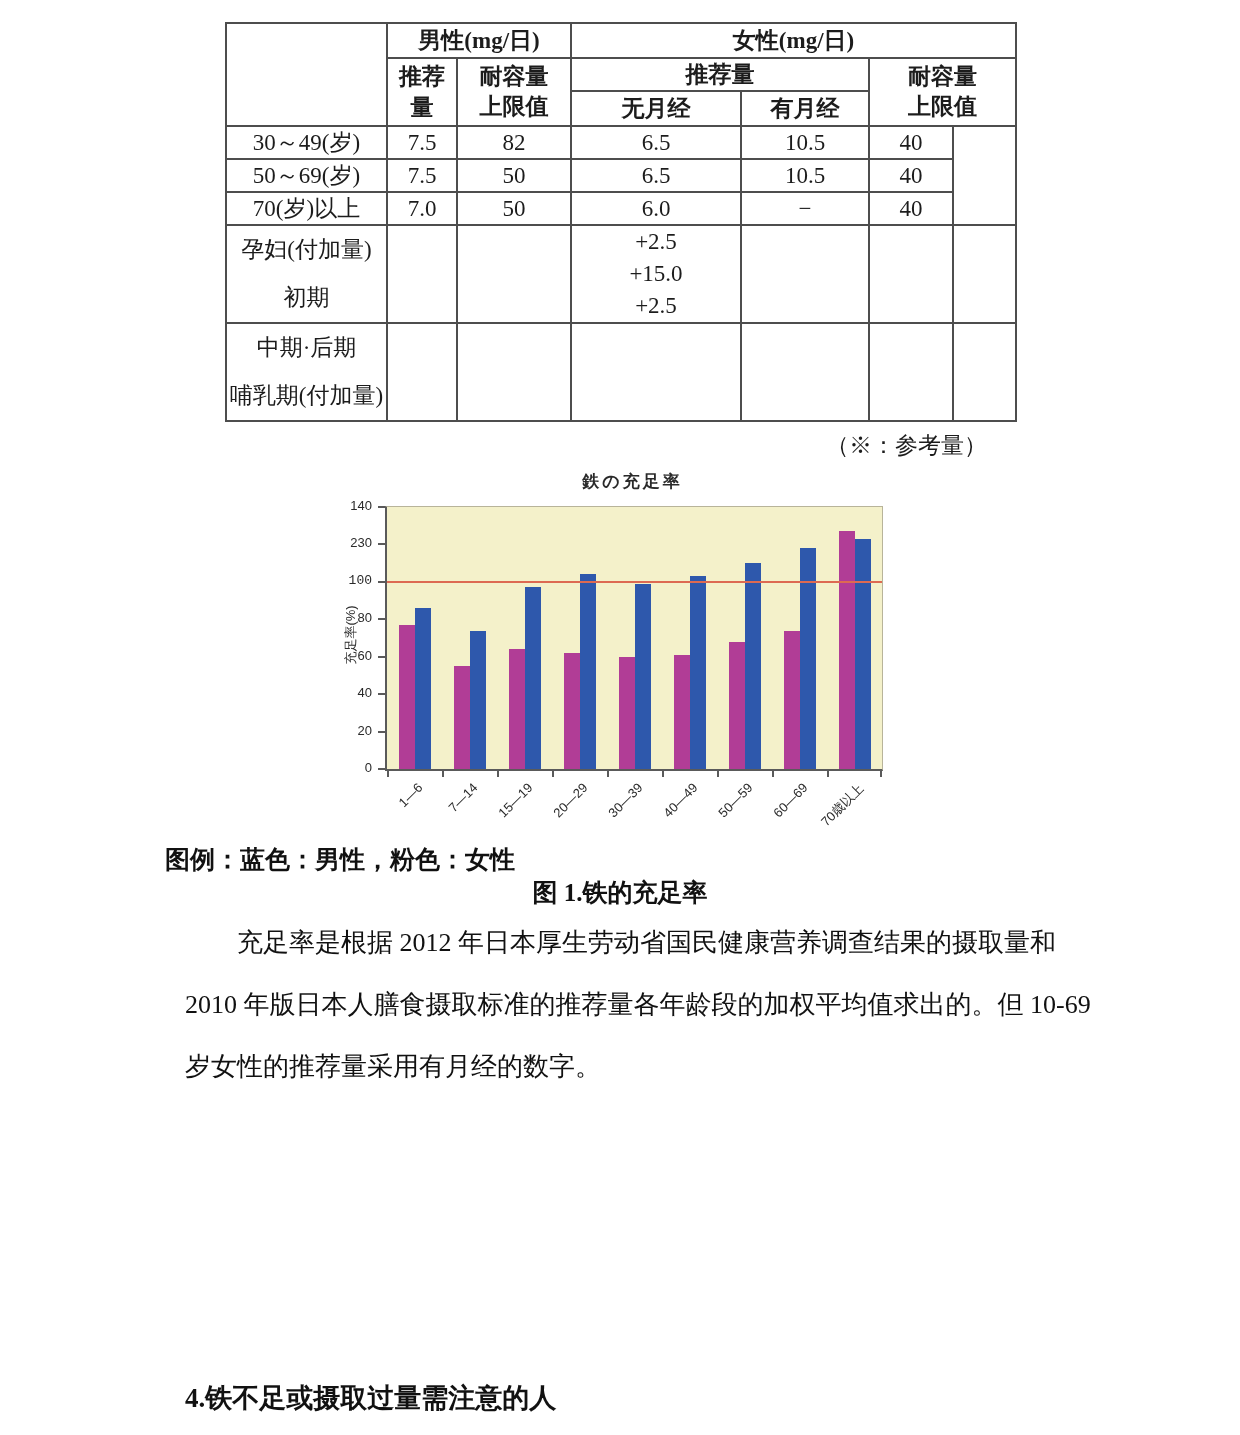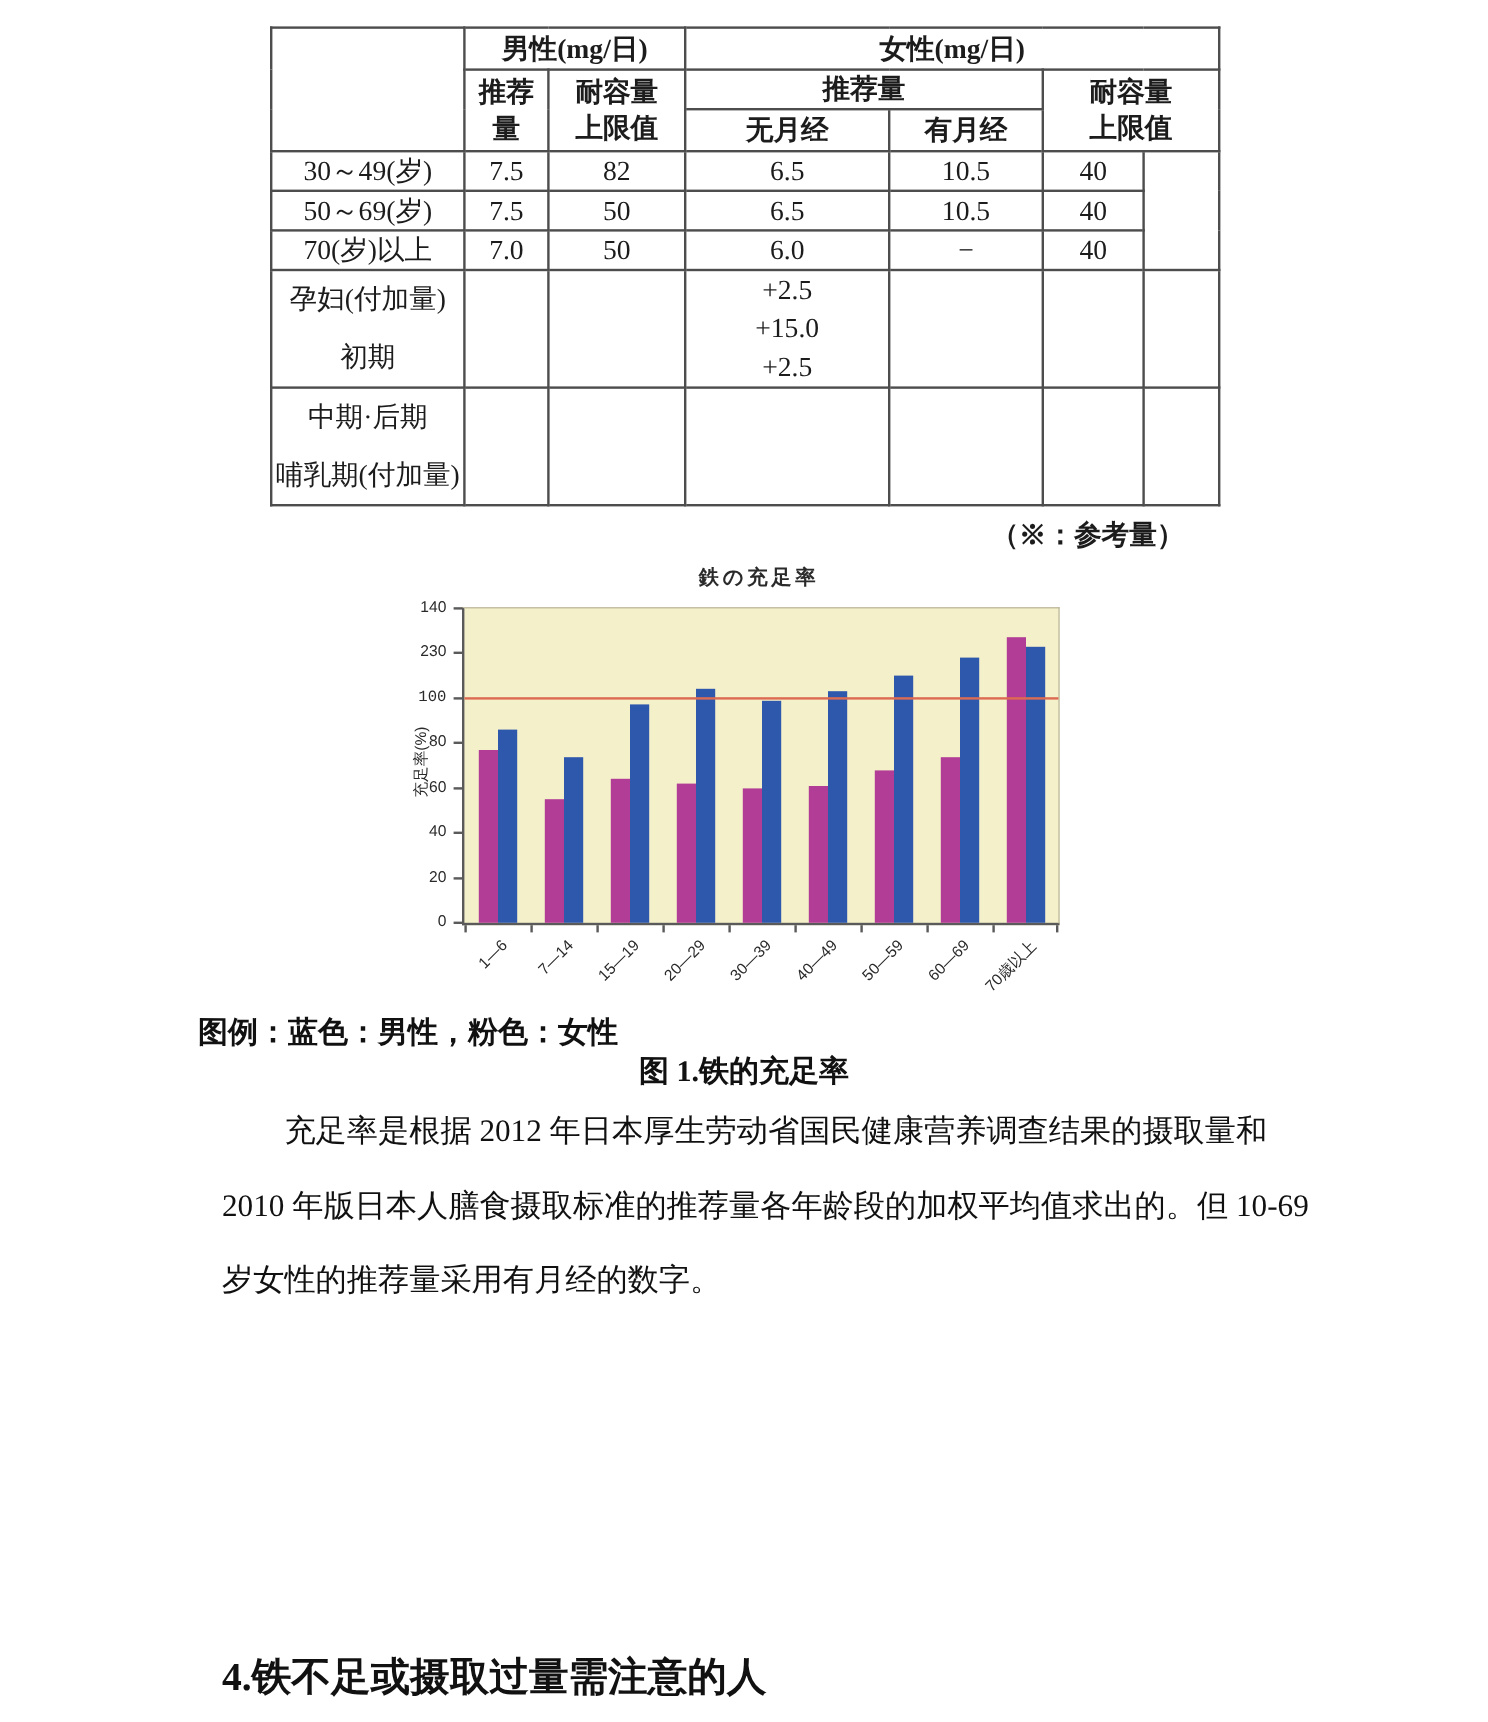--- a/index.html
+++ b/index.html
@@ -18,21 +18,21 @@
     border:2px solid #4d4d4d; text-align:center; vertical-align:middle;
     font-size:23px; color:#1c1c1c; overflow:hidden;
   }
   .intake-table td.hdr { font-weight:bold; }
   .two-line div { line-height:30px; }
   .tall-label div { line-height:48px; }
   .stack3 div { line-height:32px; }
 
   .note-line {
     position:absolute; left:225px; top:430px; width:762px;
-    text-align:right; font-size:23px; padding-right:28px; color:#1c1c1c;font-weight:bold;
+    text-align:right; font-size:23px; padding-right:28px; color:#1c1c1c;
   }
 
   
   .chart { position:absolute; left:330px; top:458px; width:620px; height:382px; }
   .chart-title {
     position:absolute; left:55px; top:12px; width:495px; text-align:center;
     font-size:17px; font-weight:bold; letter-spacing:3px; color:#2a2a2a;
     font-family:"Liberation Sans","DejaVu Sans",sans-serif;
   }
   .chart-ylabel {
@@ -68,21 +68,21 @@
   .caption-line {
     position:absolute; left:165px; top:876px; width:910px; text-align:center;
     font-size:25px; font-weight:bold; color:#111;
   }
 
   
   .para { position:absolute; left:185px; width:912px; font-size:26px; color:#111; }
   .para .line { height:62px; line-height:62px; white-space:nowrap; }
   .para .indent { text-indent:52px; }
   .section-heading {
-    position:absolute; left:185px; top:1378px; font-size:33px; font-weight:bold;
+    position:absolute; left:185px; top:1378px; font-size:27px; font-weight:bold;
     color:#111; line-height:40px;
   }
 </style>
 </head>
 <body>
 
 <div class="page">
 
   <table class="intake-table">
     <colgroup>

